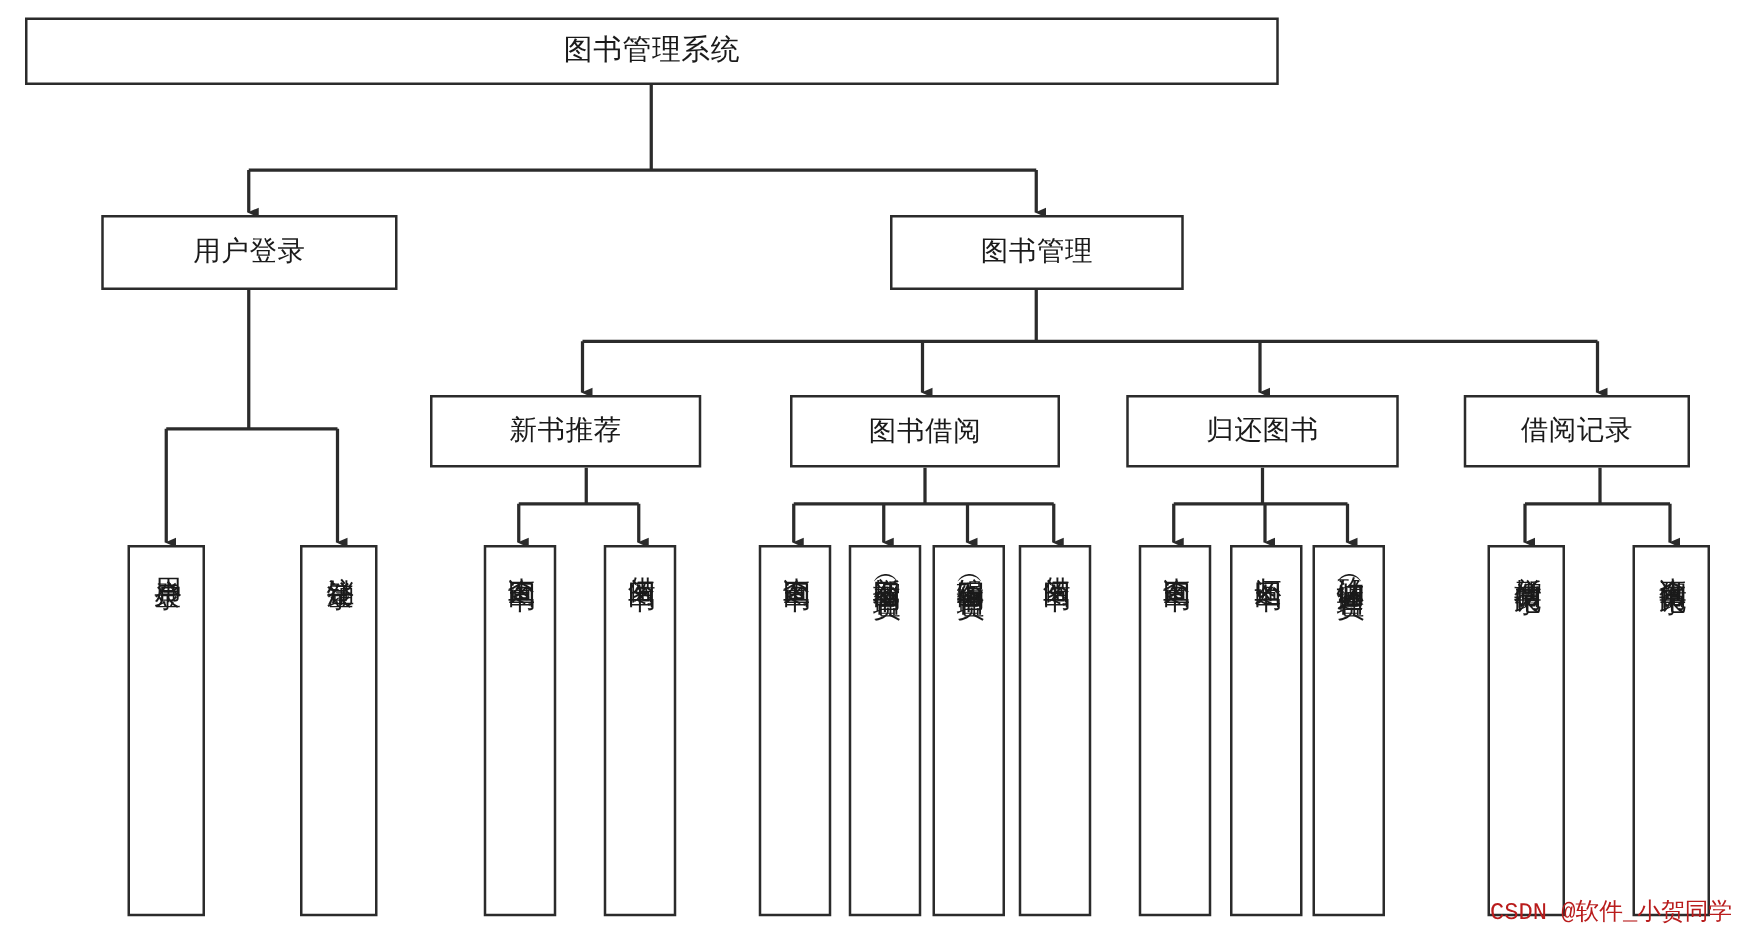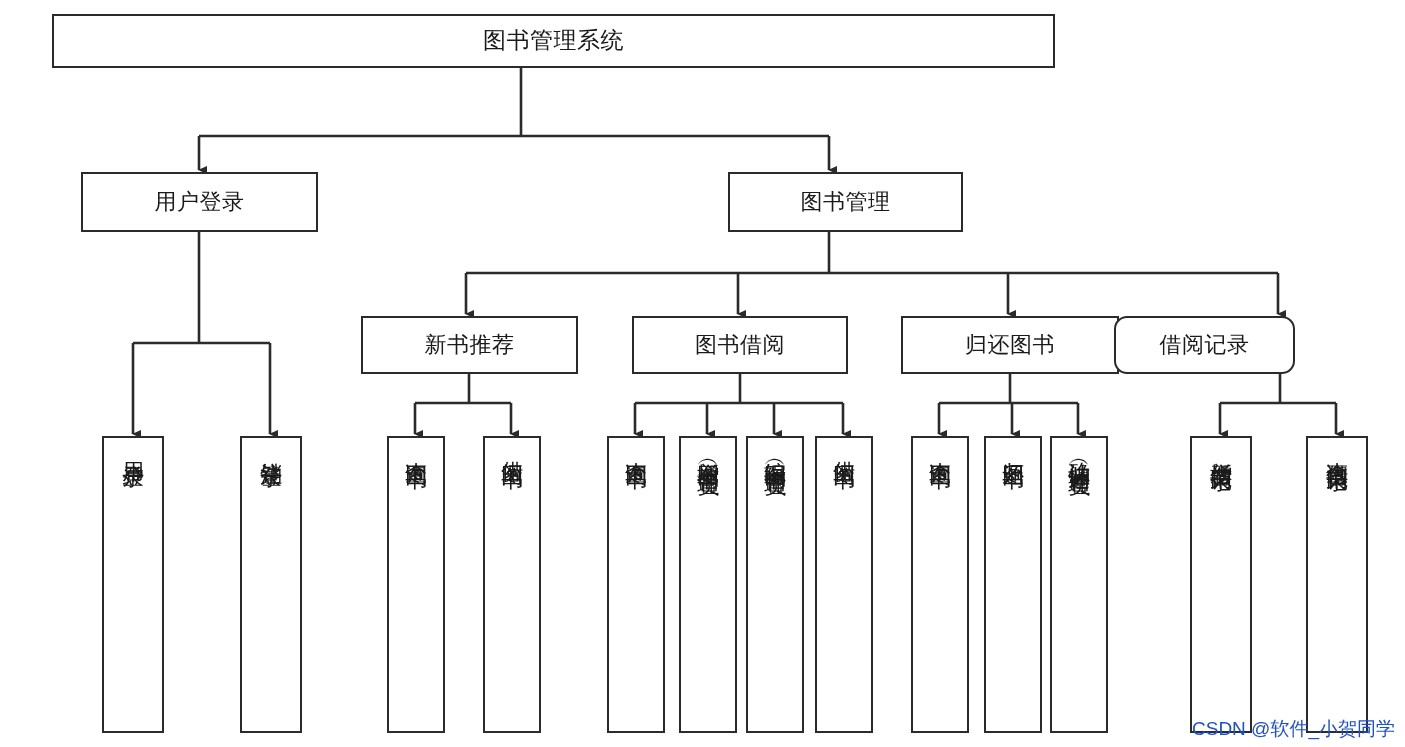--- a/index.html
+++ b/index.html
@@ -56,24 +56,24 @@
     text-orientation: upright;
     font-size: 22px;
     line-height: 1.12;
     letter-spacing: 2px;
     white-space: nowrap;
     color: #1a1a1a;
   }
   .watermark {
     position: absolute;
     font-size: 19px;
-    color: #1d4ed8;
+    color: #b91c1c;
     white-space: nowrap;
     z-index: 5;
-    font-family: Liberation Sans, sans-serif;
+    font-family: Liberation Mono, monospace;
   }
 </style>
 </head>
 <body>
 
 <div id="diagram-canvas">
 
   <svg id="edge-layer" viewBox="0 0 1405 747" xmlns="http://www.w3.org/2000/svg">
     <defs>
       <marker id="arrowhead" markerWidth="9" markerHeight="9" refX="4.2" refY="8" orient="auto" markerUnits="userSpaceOnUse">
@@ -110,44 +110,44 @@
         <line x1="939" y1="403" x2="939" y2="434" marker-end="url(#arrowhead)"></line>
         <line x1="1012" y1="403" x2="1012" y2="434" marker-end="url(#arrowhead)"></line>
         <line x1="1078" y1="403" x2="1078" y2="434" marker-end="url(#arrowhead)"></line>
         <line x1="1280" y1="374" x2="1280" y2="403"></line>
         <line x1="1220" y1="403" x2="1336" y2="403"></line>
         <line x1="1220" y1="403" x2="1220" y2="434" marker-end="url(#arrowhead)"></line>
         <line x1="1336" y1="403" x2="1336" y2="434" marker-end="url(#arrowhead)"></line>
       </g>
   </svg>
 
-  <div class="node node-root" id="node-root" style="left: 20px; top: 14px; width: 1003px; height: 54px; margin-left: 32px;">
+  <div class="node node-root" id="node-root" style="left: 20px; top: 14px; width: 1003px; height: 54px;">
     <span class="node-h">图书管理系统</span>
   </div>
 
   <div id="level2-container">
       <div class="node" style="left: 81px; top: 172px; width: 237px; height: 60px;">
         <span class="node-h">用户登录</span>
       </div>
-      <div class="node" style="left: 712px; top: 172px; width: 235px; height: 60px; margin-left: 16px;">
+      <div class="node" style="left: 712px; top: 172px; width: 235px; height: 60px;">
         <span class="node-h">图书管理</span>
       </div>
     </div>
 
   <div id="level3-container">
-      <div class="node" style="left: 361px; top: 316px; width: 217px; height: 58px;">
+      <div class="node" style="left: 344px; top: 316px; width: 217px; height: 58px;">
         <span class="node-h">新书推荐</span>
       </div>
       <div class="node" style="left: 632px; top: 316px; width: 216px; height: 58px; font-family: Liberation Serif, serif;">
         <span class="node-h">图书借阅</span>
       </div>
       <div class="node" style="left: 901px; top: 316px; width: 218px; height: 58px;">
         <span class="node-h">归还图书</span>
       </div>
-      <div class="node" style="left: 1114px; top: 316px; width: 181px; height: 58px; border-radius: 13px;">
+      <div class="node" style="left: 1171px; top: 316px; width: 181px; height: 58px;">
         <span class="node-h">借阅记录</span>
       </div>
     </div>
 
   <div id="leaves-container">
       <div class="node node-leaf" style="left: 102px; top: 436px; width: 62px; height: 297px;">
         <span class="node-v">用户登录</span>
       </div>
       <div class="node node-leaf" style="left: 240px; top: 436px; width: 62px; height: 297px;">
         <span class="node-v">注销登录</span>

